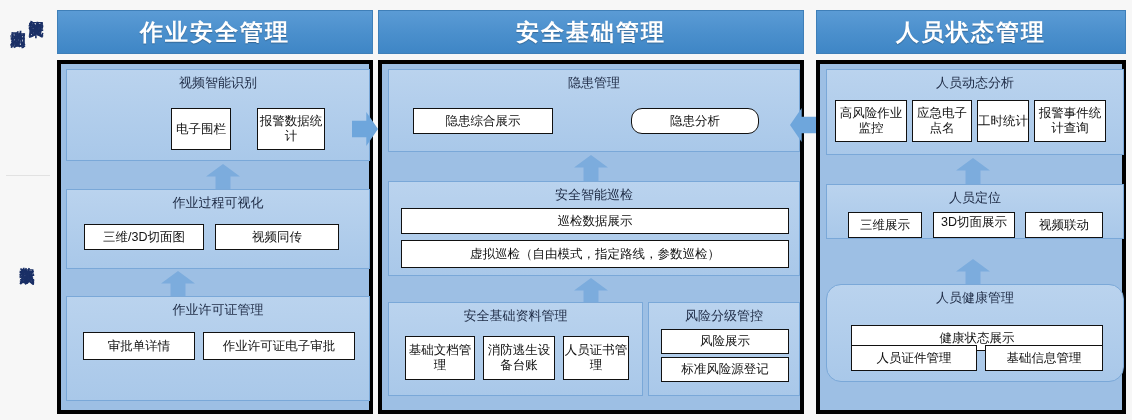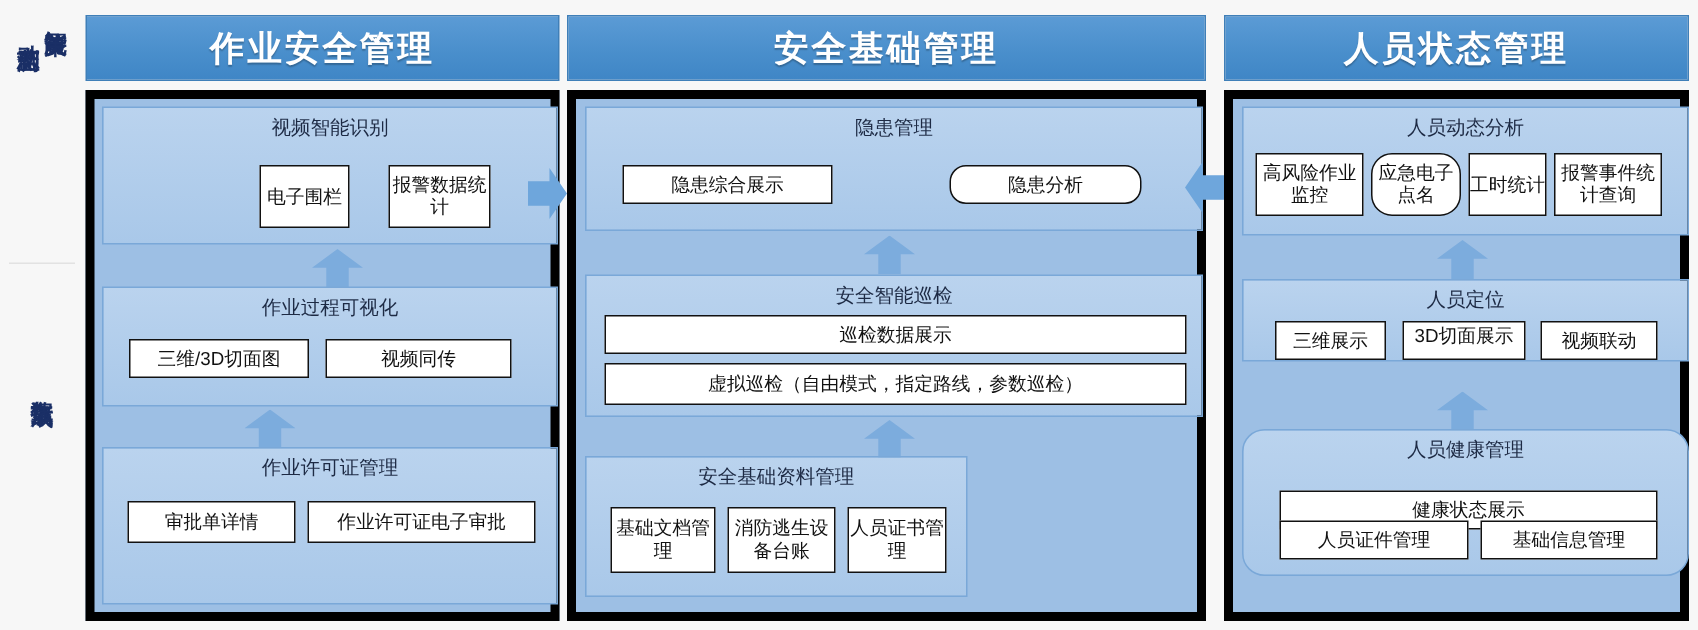--- a/index.html
+++ b/index.html
@@ -42,21 +42,21 @@
     box-sizing:border-box;
   }
   .col-head span{
     color:#ffffff;font-weight:bold;font-size:23px;letter-spacing:2px;
     text-shadow:0 1px 1px rgba(0,0,0,.25);
   }
   .col-body{
     position:relative;
     margin-top:6px;
     background:#9dbfe4;
-    border:6px solid #000000;
+    border:4px solid #000000;
     box-sizing:border-box;
     padding-left:44px;
   }
 
   
   .sect{
     position:absolute;
     background:linear-gradient(180deg,#bad3ee 0%,#a9c8e9 100%);
     border:1px solid #7aa8d8;
     box-sizing:border-box;
@@ -180,36 +180,41 @@
 
       <div class="arrow-up" style="left:192px;top:214px;"></div>
 
       <div class="sect" style="left:6px;top:238px;width:255px;height:94px;">
         <div class="sect-title">安全基础资料管理</div>
         <div class="box" style="left:16px;top:33px;width:70px;height:44px;">基础文档管理</div>
         <div class="box" style="left:94px;top:33px;width:72px;height:44px;">消防逃生设备台账</div>
         <div class="box" style="left:174px;top:33px;width:66px;height:44px;">人员证书管理</div>
       </div>
 
+      <div class="sect" style="left:266px;top:238px;width:152px;height:94px;">
+        <div class="sect-title">风险分级管控</div>
+        <div class="box" style="left:12px;top:26px;width:128px;height:25px;">风险展示</div>
+        <div class="box" style="left:12px;top:54px;width:128px;height:25px;">标准风险源登记</div>
+      </div>
 
     </div>
   </div>
 
   <div class="arrow-left" style="left:790px;top:108px;"></div>
 
   <div class="col" style="left:816px;width:310px;">
     <div class="col-head">
       <span>人员状态管理</span>
     </div>
     <div class="col-body" style="height:354px;">
 
       <div class="sect" style="left:6px;top:5px;width:298px;height:86px;">
         <div class="sect-title">人员动态分析</div>
         <div class="box" style="left:8px;top:30px;width:72px;height:42px;">高风险作业监控</div>
-        <div class="box" style="left:85px;top:30px;width:60px;height:42px;border-radius:14px;">应急电子点名</div>
+        <div class="box" style="left:85px;top:30px;width:60px;height:42px;">应急电子点名</div>
         <div class="box" style="left:150px;top:30px;width:52px;height:42px;">工时统计</div>
         <div class="box" style="left:207px;top:30px;width:72px;height:42px;">报警事件统计查询</div>
       </div>
 
       <div class="arrow-up" style="left:136px;top:94px;"></div>
 
       <div class="sect" style="left:6px;top:120px;width:298px;height:55px;">
         <div class="sect-title">人员定位</div>
         <div class="box" style="left:21px;top:27px;width:74px;height:26px;">三维展示</div>
         <div class="box overflow" style="left:106px;top:27px;width:82px;height:26px;">3D切面展示</div>

